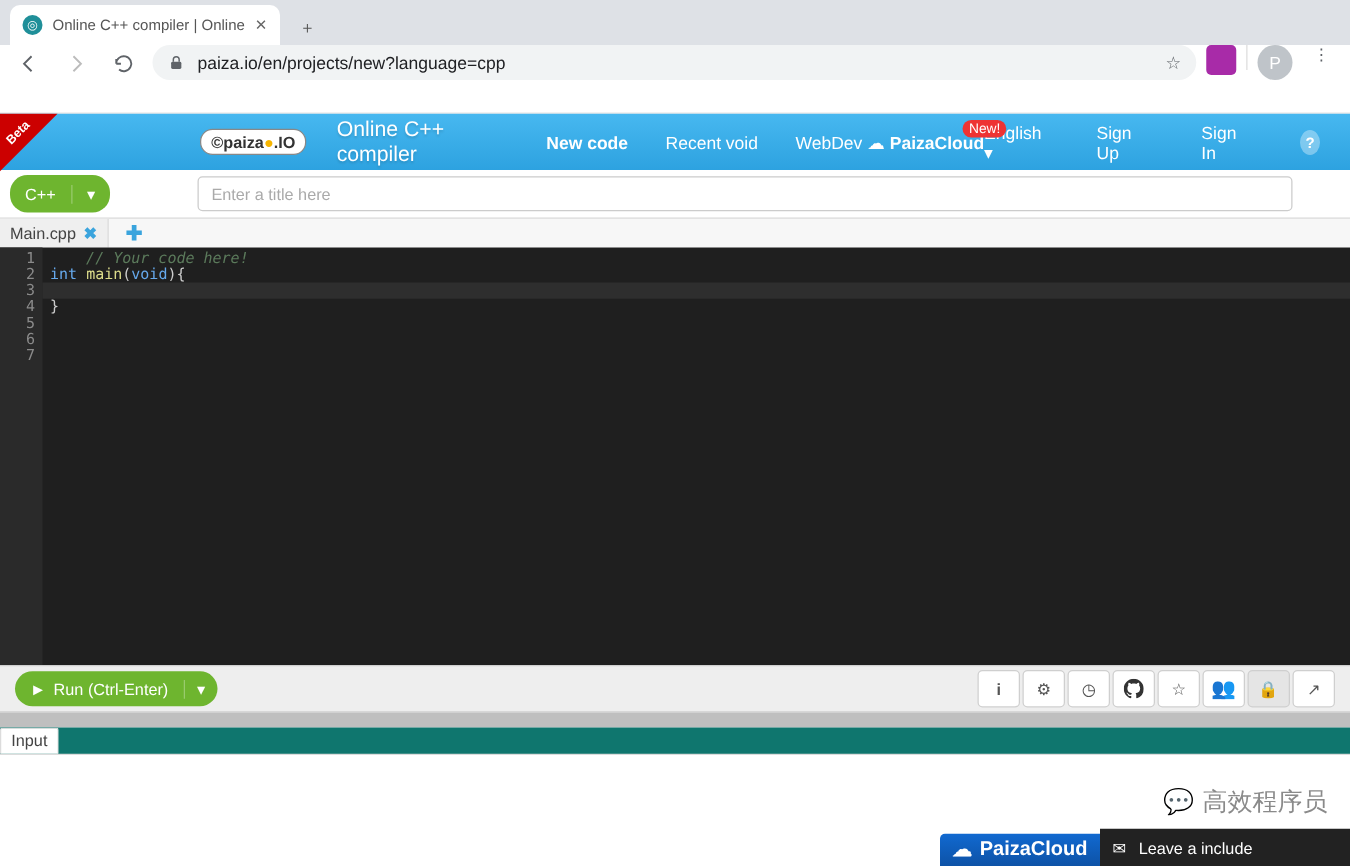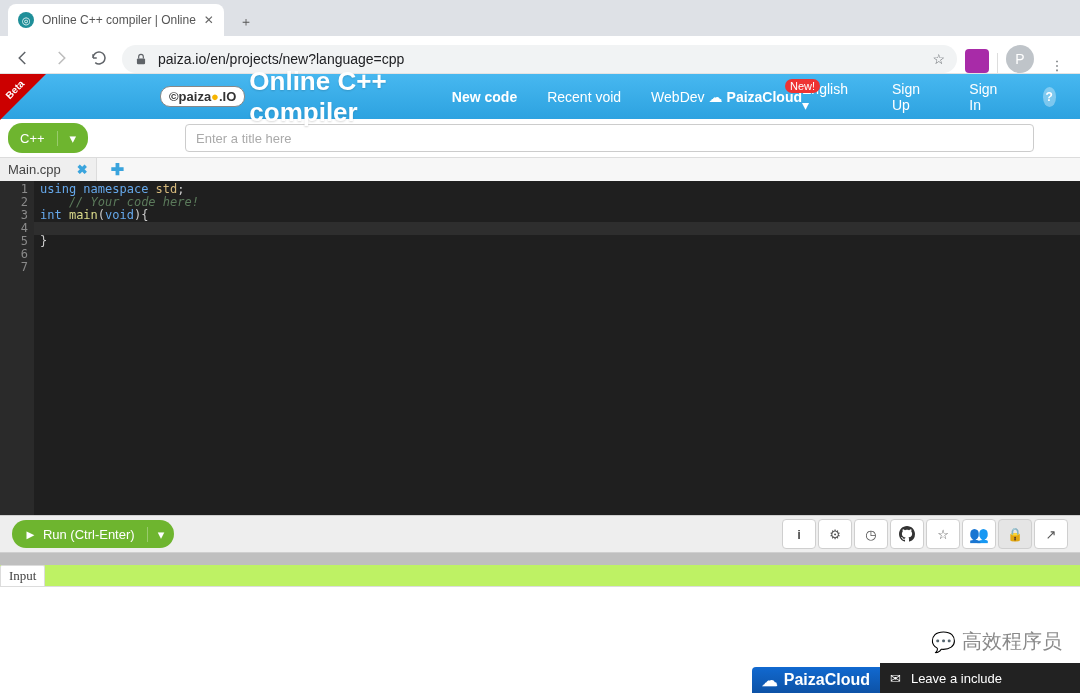--- a/index.html
+++ b/index.html
@@ -31,23 +31,23 @@
   min-width: 210px;
   color: #555;
   font-size: 12px;
 }
 .tab .favicon { width:16px; height:16px; border-radius:50%; background:#1f8f99; display:flex; align-items:center; justify-content:center; color:#fff; font-size:10px;}
 .tab .close { color:#666; }
 .newtab { width:28px; height:28px; display:flex; align-items:center; justify-content:center; color:#555; margin-left:8px;}
 
 
 .addrrow {
-  height: 38px;
+  height: 55px;
   background: #fff;
-  display: flex; align-items: flex-end;
+  display: flex; align-items: flex-start;
   padding: 0 8px;
   gap: 8px;
   border-bottom: 1px solid #e3e3e3;
 }
 .navicon { width:30px; height:30px; display:flex; align-items:center; justify-content:center; color:#5f6368; border-radius:50%;}
 .navicon.disabled { color: #b8b8b8;}
 .addrbar {
   flex: 1; height: 28px;
   background: #f1f3f4; border-radius: 14px;
   display:flex; align-items:center; padding:0 12px;
@@ -82,21 +82,21 @@
   color:#fff; font-size:10px; font-weight:bold;
 }
 .brandlogo {
   background:#fff; color:#333; border-radius:10px;
   padding:2px 8px; font-weight:bold; font-size:13px;
   border:1px solid #888;
   font-family: Arial;
   margin-left: 44px;
 }
 .brandlogo .dot{ color:#f7b500;}
-.brandtitle { font-size:26px; margin-left:4px; text-shadow:0 1px 2px rgba(0,0,0,0.15);font-weight:bold;}
+.brandtitle { font-size:17px; margin-left:24px; text-shadow:0 1px 2px rgba(0,0,0,0.15);}
 .navlinks { display:flex; gap:30px; margin-left:30px; font-size:14px;}
 .navlinks .nl { cursor:pointer; white-space:nowrap; display:flex; align-items:center; gap:4px;}
 .navlinks .nl.bold { font-weight:bold; }
 .newbadge{
   position:absolute; top:-10px; right:-18px;
   background:#e33; color:#fff; font-size:11px;
   padding:1px 5px; border-radius:8px;
 }
 .pcrel{position:relative;}
 .rightlinks { margin-left:auto; display:flex; gap:44px; align-items:center; padding-right:24px; font-size:14px;}
@@ -114,38 +114,38 @@
   background:#6eb52f;
   color:#fff;
   border-radius: 14px;
   display:flex; align-items:center;
   margin-left:8px;
   overflow:hidden;
 }
 .langbtn .lname{ padding:0 12px; font-weight:500;}
 .langbtn .larrow{ padding:0 12px; border-left:1px solid rgba(255,255,255,0.3);}
 .titleinput {
-  flex:1; height:28px; margin-left:97px;
+  flex:1; height:28px; margin-left:70px;
   border:1px solid #ccc; border-radius:4px;
   padding:0 10px; font-size:13px; color:#999;
   display:flex; align-items:center;
 }
 
 
 .filetabs {
   height: 24px; background:#f7f7f7;
   border-top:1px solid #dcdcdc;
   display:flex; align-items:center;
   font-size:13px;
 }
 .filetab{
   height:100%; display:flex; align-items:center;
   padding:0 8px; background:#efefef;
   border-right:1px solid #dcdcdc;
-  color:#444; gap:16px;
+  color:#444; gap:6px;
 }
 .filetab .x{ color:#3aa4dd; font-weight:bold;}
 .addfile{ color:#3aa4dd; padding-left:14px; font-weight:bold; font-size:16px;}
 
 
 .editor {
   height: 334px;
   background:#1f1f1f;
   display:flex;
   font-family: Consolas, monospace;
@@ -191,24 +191,23 @@
   width:34px; height:30px; border:1px solid #cfcfcf;
   background:#fff; border-radius:4px;
   display:flex; align-items:center; justify-content:center;
   color:#555;
 }
 .toolb.sel{ background:#e5e5e5;}
 
 
 .sepbar{ height:12px; background:#bfbfbf;}
 .iotabs{
-  height:22px; background:#bef264;
+  height:22px; background:#0f766e;
   border-bottom:1px solid #dcdcdc;
   display:flex;
-  font-family:Liberation Serif, serif;
 }
 .iotab{
   border:1px solid #dcdcdc; border-bottom:none;
   background:#fff; padding:2px 8px; font-size:13px; color:#444;
   border-radius:2px 2px 0 0;
 }
 .ioarea{ background:#fff; height:90px;}
 
 
 .paizacloud-banner{
@@ -349,21 +348,20 @@
   <div class="gutter">
     <div>1</div>
     <div>2</div>
     <div>3</div>
     <div>4</div>
     <div>5</div>
     <div>6</div>
     <div>7</div>
   </div>
   <div class="code">
-    <div class="codeline"><span class="k-blue">using </span><span class="k-blue">namespace </span><span class="k-yellow">std</span><span>;</span></div>
     <div class="codeline"><span class="k-comment">    // Your code here!</span></div>
     <div class="codeline"><span class="k-blue">int </span><span class="k-fn">main</span><span>(</span><span class="k-blue">void</span><span>){</span></div>
     <div class="codeline hl-line"><span></span></div>
     <div class="codeline"><span>}</span></div>
   </div>
 </div>
 
 <div class="runbar">
   <div class="runbtn">
     <span class="rlabel">

